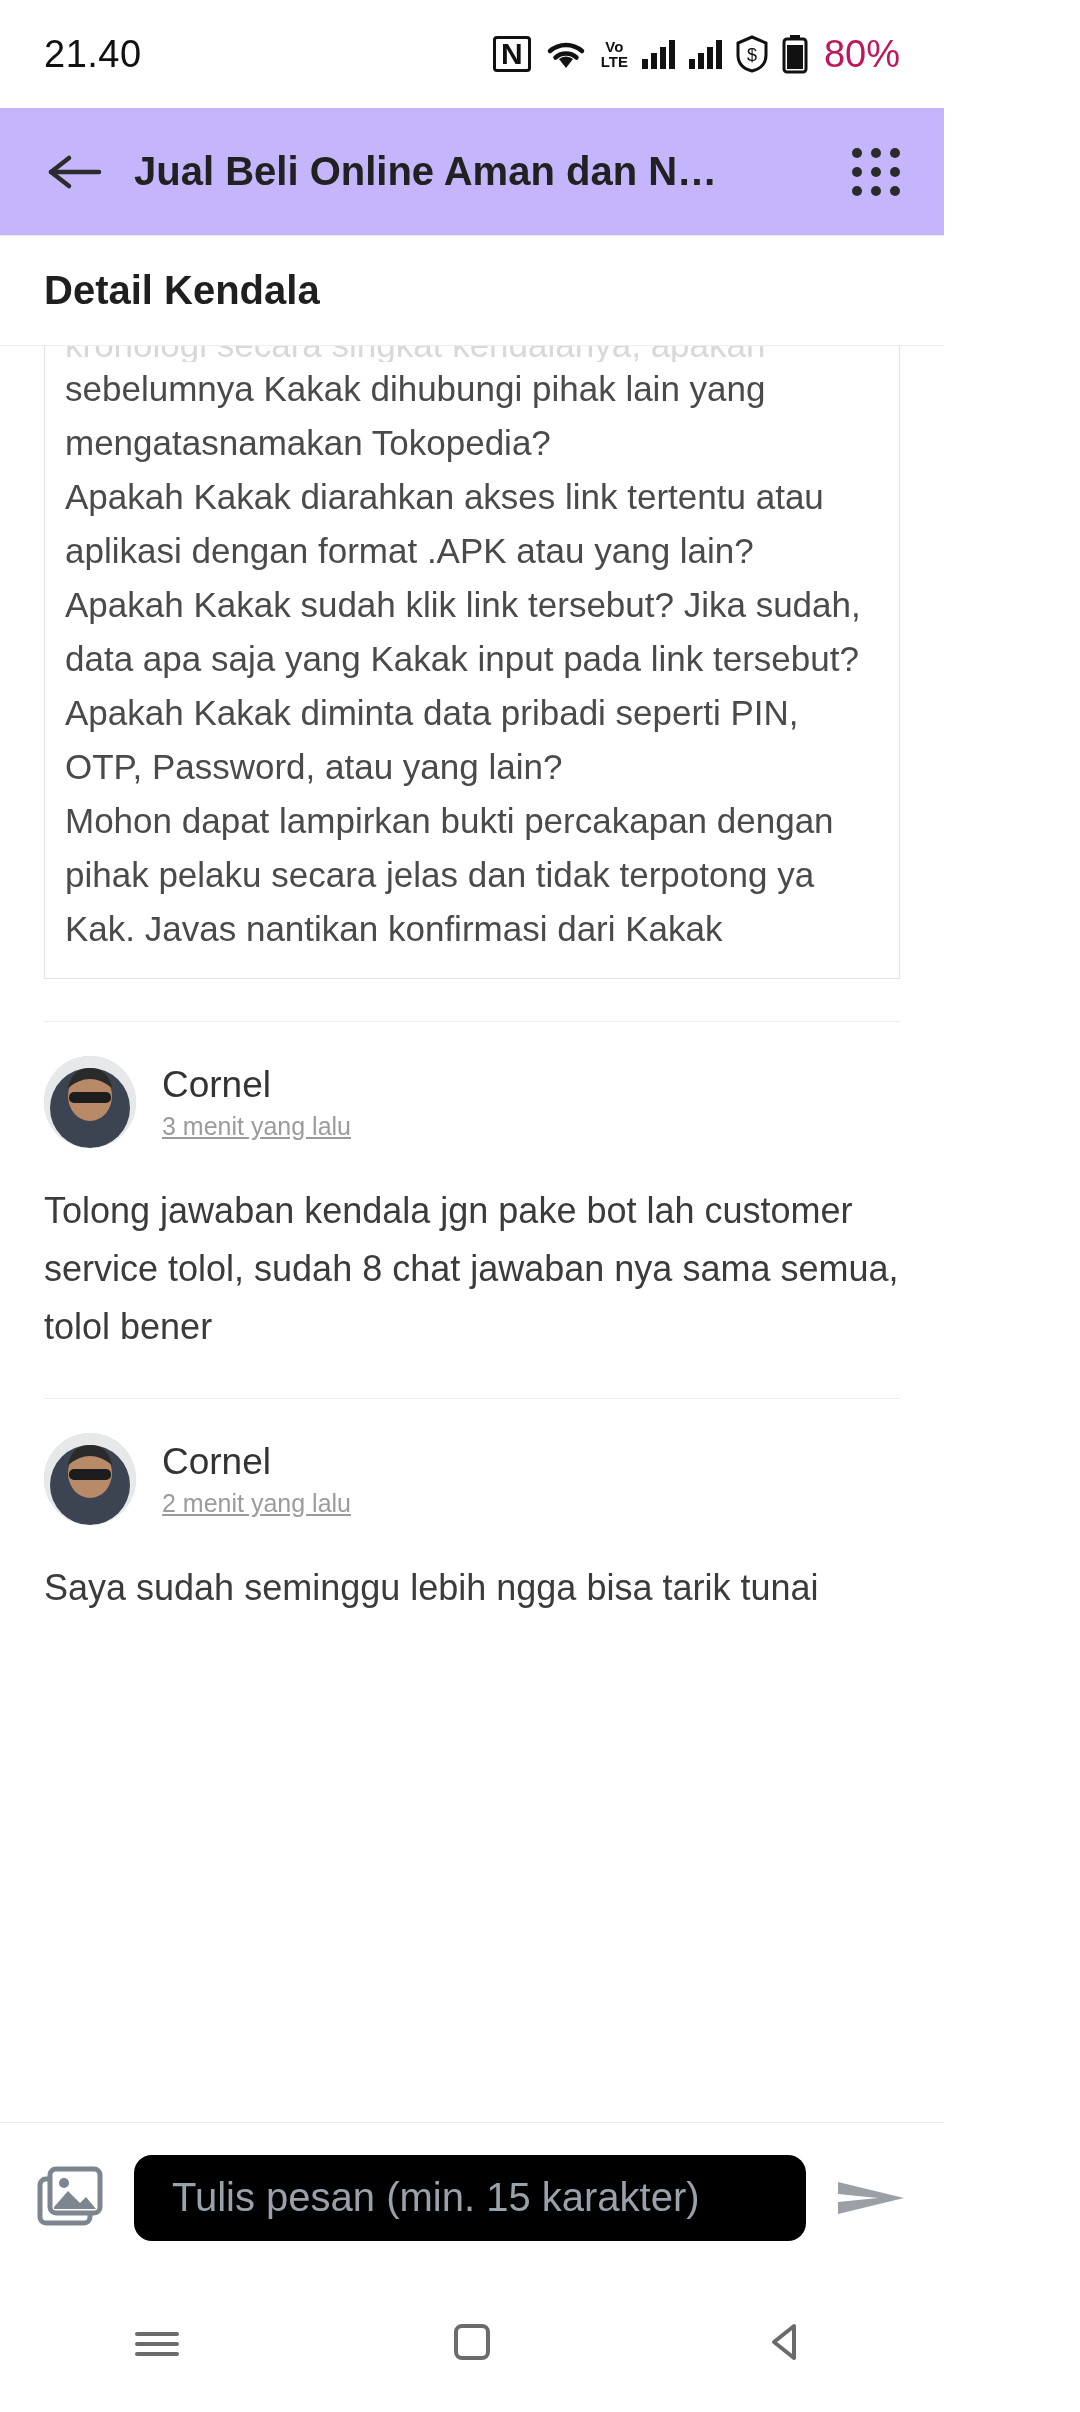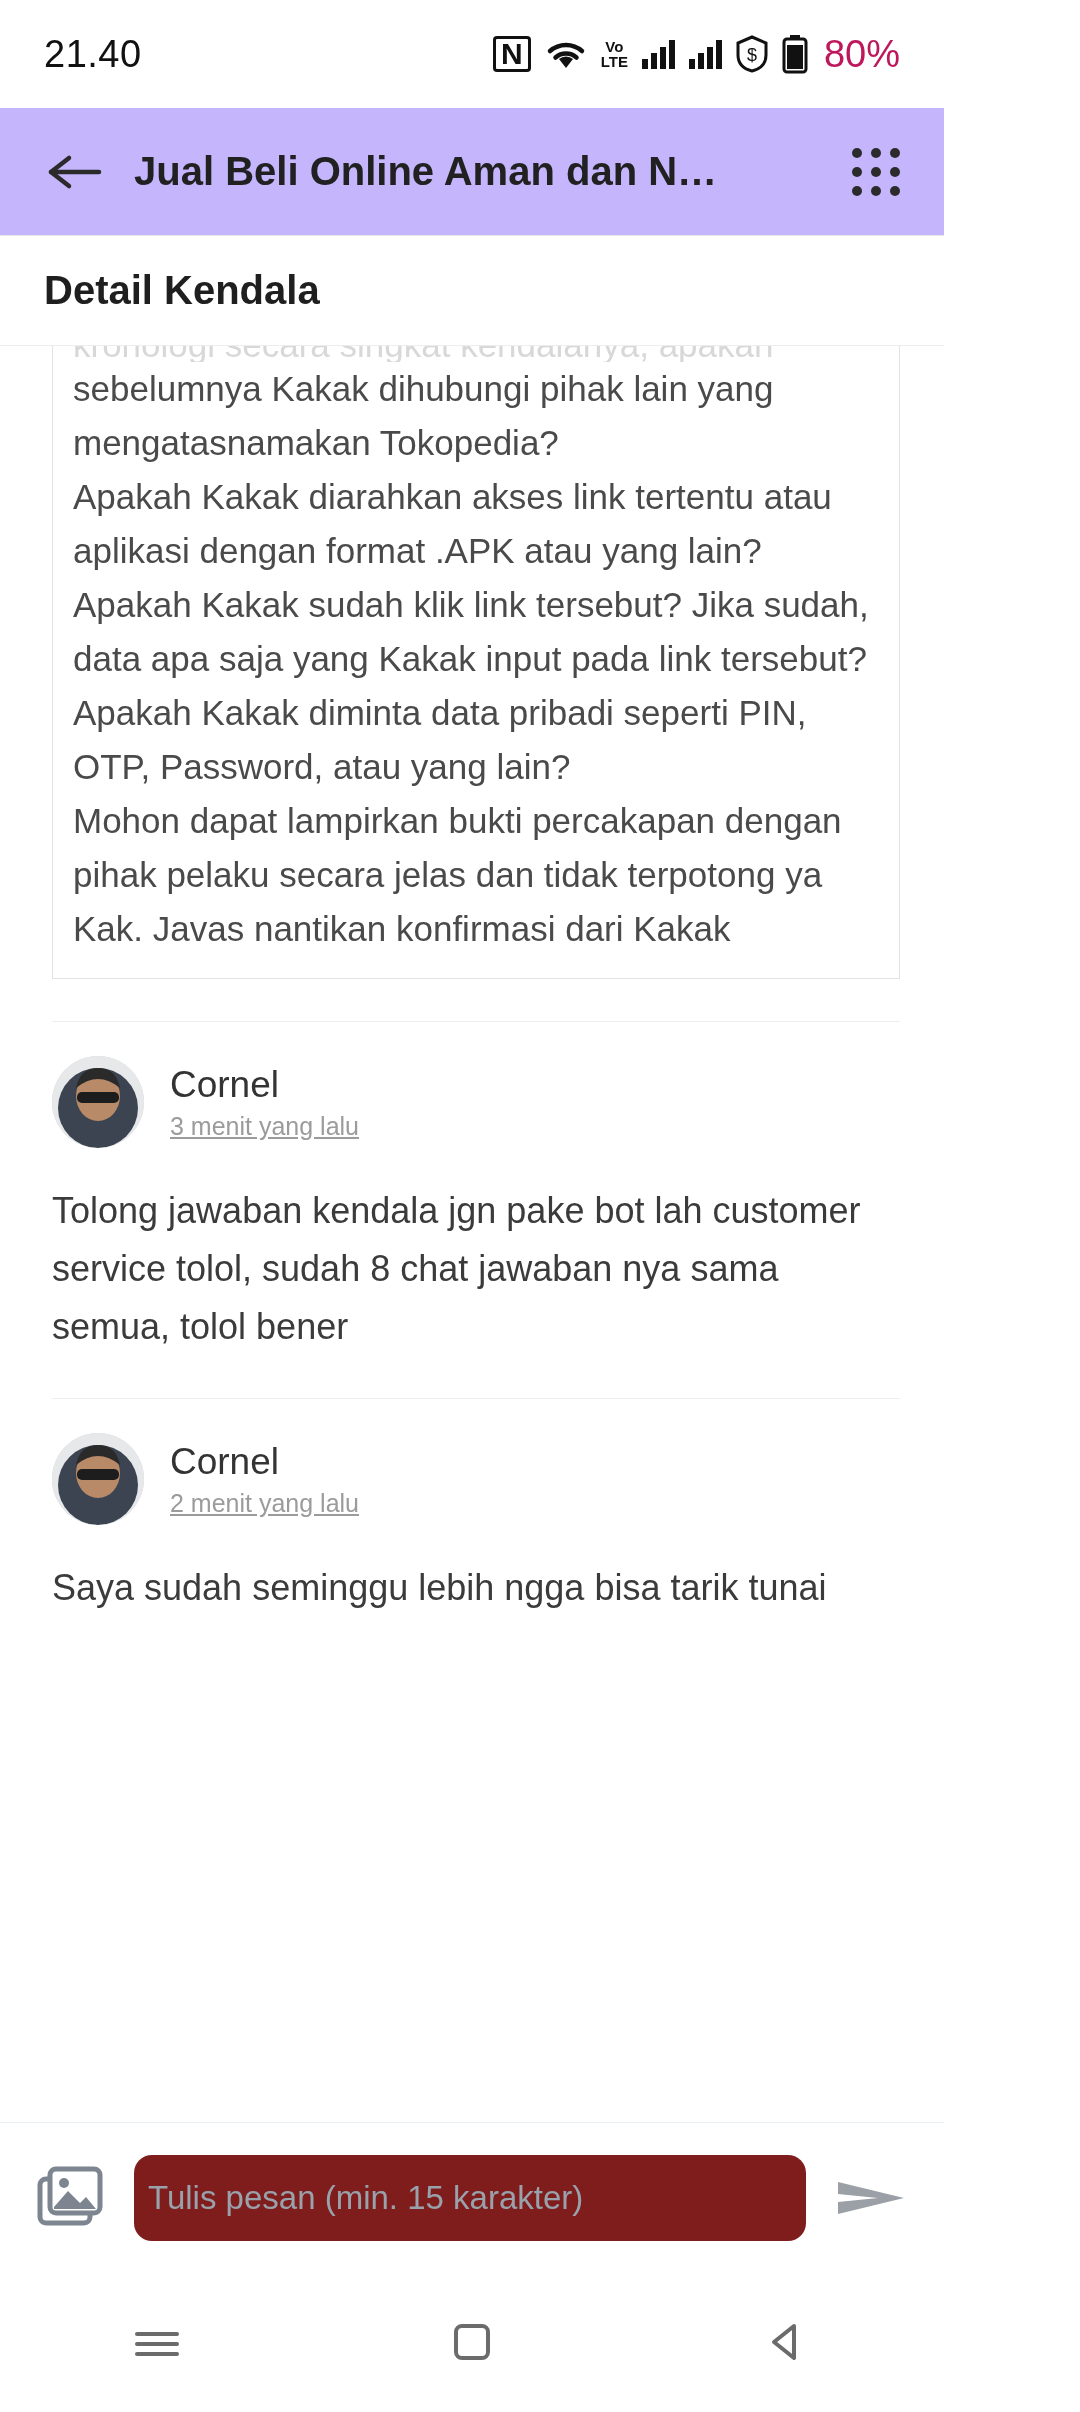--- a/index.html
+++ b/index.html
@@ -109,21 +109,21 @@
     background: #fff;
   }
 
   
   .thread {
     flex: 1 1 auto;
     overflow: hidden;
     position: relative;
     background: #ffffff;
   }
-  .thread-inner { padding: 0 44px; margin-left: 8px; }
+  .thread-inner { padding: 0 44px; }
 
   .quote-box {
     border: 1px solid #e2e2e2;
     border-top: none;
     padding: 0 20px 22px 20px;
     margin-top: -18px;
     color: #4a4a4a;
     font-size: 35px;
     line-height: 54px;
   }
@@ -170,26 +170,26 @@
     align-items: center;
     gap: 26px;
     padding: 0 34px;
     background: #ffffff;
     border-top: 1px solid #e9eef3;
   }
   .img-btn { width: 74px; height: 74px; flex: 0 0 74px; display:flex; align-items:center; justify-content:center; }
   .msg-input {
     flex: 1 1 auto;
     height: 86px;
-    background: #7f1d1d;
+    background: #000000;
     border-radius: 18px;
     border: none;
     outline: none;
-    padding: 0 14px;
-    font-size: 33px;
+    padding: 0 38px;
+    font-size: 40px;
     color: #8a9099;
     font-family: "Liberation Sans", sans-serif;
   }
   .msg-input::placeholder { color: #99a1ab; }
   .send-btn { width: 78px; height: 78px; flex: 0 0 78px; display:flex; align-items:center; justify-content:center; }
 
   
   .navbar {
     flex: 0 0 140px;
     display: flex;

